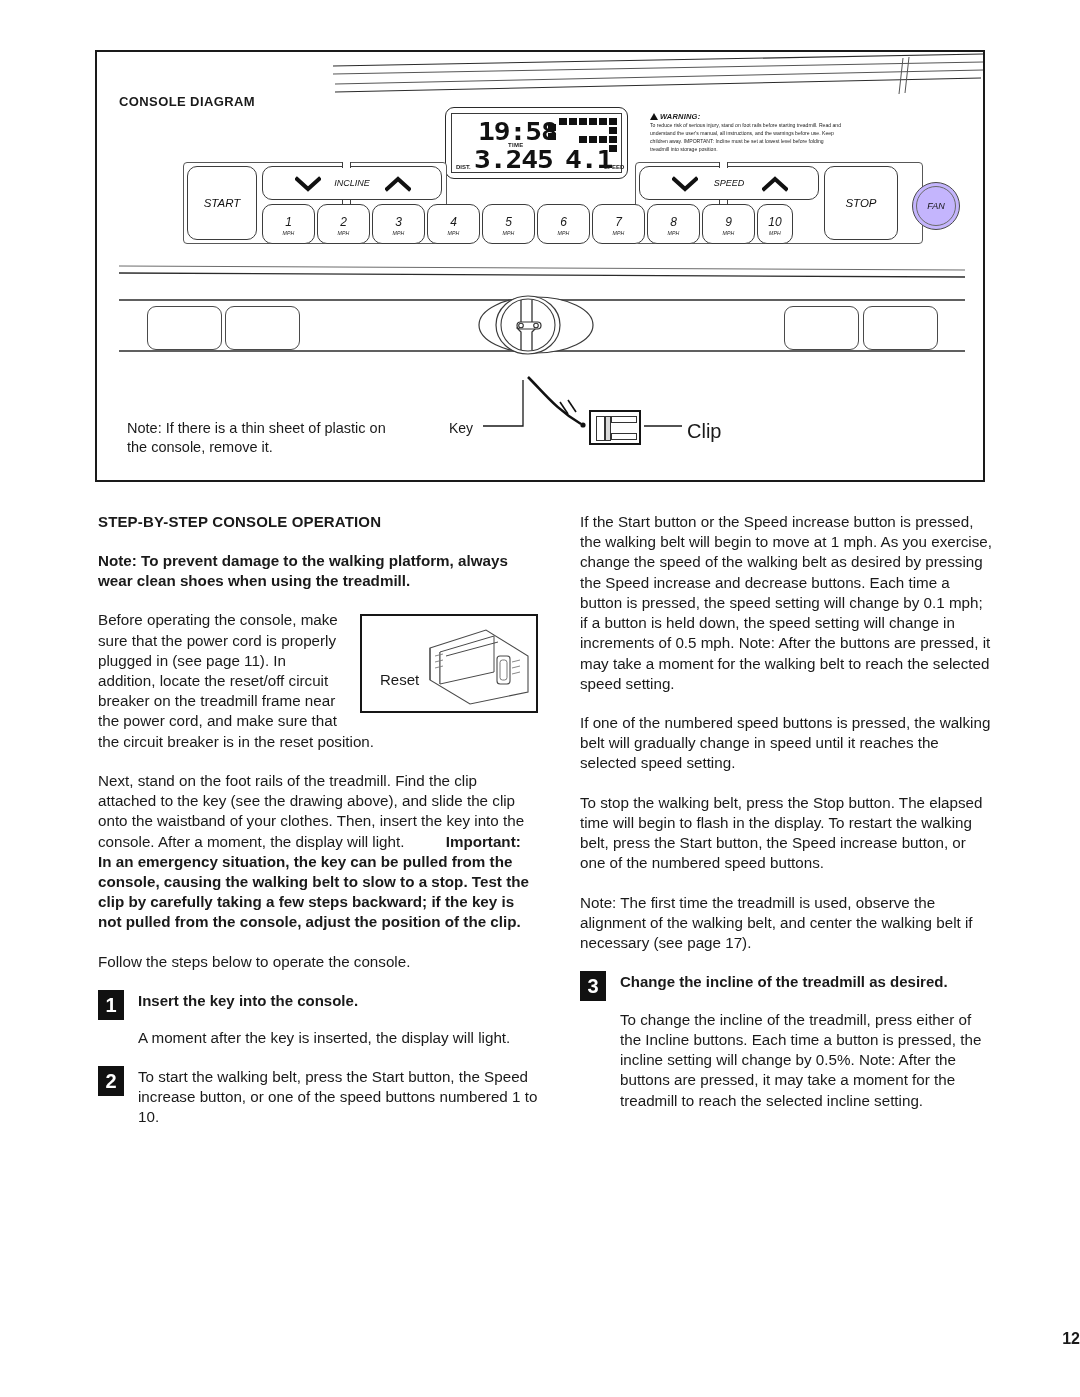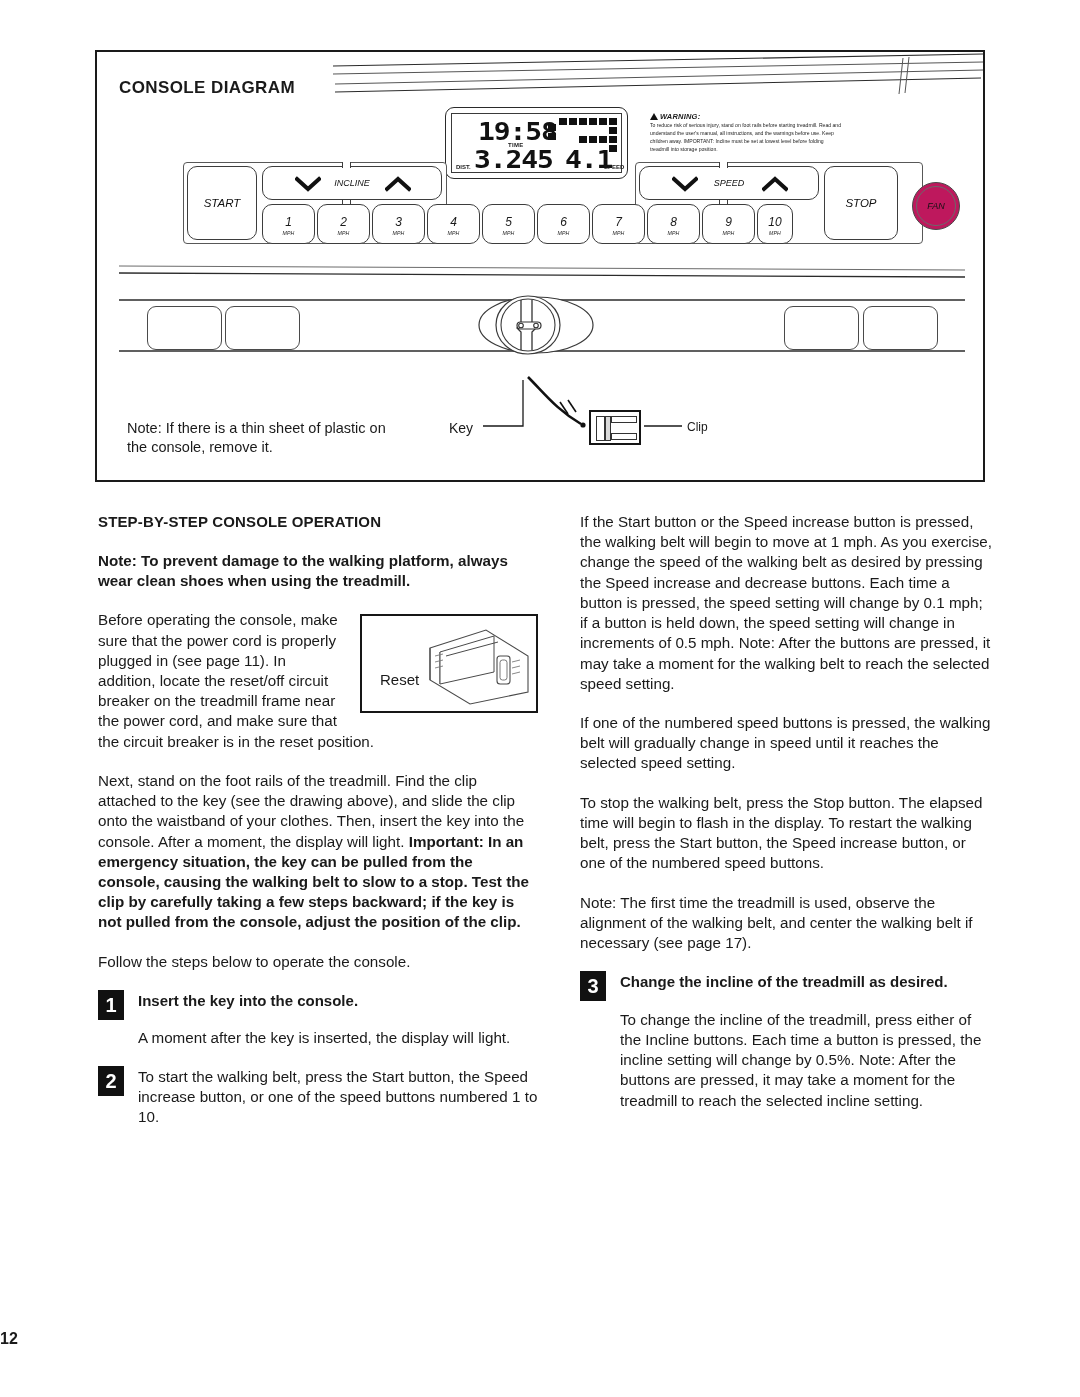--- a/index.html
+++ b/index.html
@@ -12,22 +12,22 @@
     overflow:hidden;
   }
   .page{position:absolute;left:0;top:0;width:1080px;height:1397px;}
 
   
   .diagram-box{
     position:absolute;left:95px;top:50px;width:890px;height:432px;
     border:2.5px solid #1a1a1a;background:#fff;box-sizing:border-box;
   }
   .diagram-title{
-    position:absolute;left:22px;top:26px;
-    font-size:17px;font-weight:bold;letter-spacing:.4px;
+    position:absolute;left:22px;top:42px;
+    font-size:13px;font-weight:bold;letter-spacing:.4px;
   }
 
   
   .hood{position:absolute;left:0;top:0;width:890px;height:200px;pointer-events:none;}
 
   
   .lcd-frame{
     position:absolute;left:348px;top:55px;width:183px;height:72px;
     border:1.6px solid #2a2a2a;border-radius:9px;background:#fff;box-sizing:border-box;
   }
@@ -69,75 +69,75 @@
     box-sizing:border-box;
   }
   .lbl-italic{
     position:absolute;width:100%;text-align:center;
     font-style:italic;font-size:11.5px;color:#111;
   }
   .numlbl{position:absolute;width:100%;text-align:center;font-style:italic;font-size:12px;}
   .mphlbl{position:absolute;width:100%;text-align:center;font-style:italic;font-size:5.2px;letter-spacing:.2px;}
   .chev{position:absolute;font-size:0;}
   .fan{
-    position:absolute;border:1.6px solid #4a4a4a;border-radius:50%;background:#be185d;
+    position:absolute;border:1.6px solid #4a4a4a;border-radius:50%;background:#c4b5fd;
     box-sizing:border-box;
   }
   .fan-inner{
     position:absolute;left:3px;top:3px;right:3px;bottom:3px;border:1.2px solid #6a6a6a;
     border-radius:50%;box-sizing:border-box;
   }
 
   
   .band{position:absolute;left:22px;top:212px;width:846px;height:92px;}
   .pad{
     position:absolute;border:1.3px solid #4a4a4a;border-radius:9px;background:#fff;box-sizing:border-box;
   }
 
   
   .note-txt{
     position:absolute;left:30px;top:367px;width:270px;
     font-size:14.5px;line-height:1.32;
   }
   .keylbl{position:absolute;left:352px;top:368px;font-size:14px;}
-  .cliplbl{position:absolute;left:590px;top:368px;font-size:12px;}
+  .cliplbl{position:absolute;left:590px;top:368px;font-size:20px;}
   .clipbox{
     position:absolute;left:492px;top:358px;width:52px;height:35px;
     border:2.2px solid #151515;background:#fff;box-sizing:border-box;
   }
   .clipbox i{position:absolute;background:#fff;border:1px solid #333;}
 
   
   .col{position:absolute;font-size:15.2px;line-height:1.33;color:#1a1a1a;}
   .col-l{left:98px;top:512px;width:440px;}
   .col-r{left:580px;top:512px;width:412px;}
   .h-sec{font-size:15px;font-weight:bold;letter-spacing:.15px;margin:0 0 19px 0;}
   p{margin:0 0 19px 0;}
-  .b{font-weight:bold;}
+  .b{font-weight:bold;margin-left:37px;}
   p.bold{font-weight:bold;}
 
   
   .reset-fig{
     float:right;width:178px;height:99px;margin:4px 0 6px 14px;
     border:2px solid #161616;background:#fff;position:relative;box-sizing:border-box;
   }
   .reset-fig .rlabel{position:absolute;left:18px;top:54px;font-size:15px;}
 
   
   .step{position:relative;padding-left:40px;margin-bottom:17px;}
   .step-badge{
     position:absolute;left:0;top:-1px;width:26px;height:30px;background:#111;color:#fff;
     font-size:20px;font-weight:bold;text-align:center;line-height:30px;
     font-family:"Liberation Sans", sans-serif;
   }
   .step-title{font-weight:bold;font-size:15px;line-height:1.3;margin:0;}
   .step-body{margin:18px 0 0 0;}
 
   .pageno{
-    position:absolute;left:0;top:1330px;width:1080px;text-align:left;
+    position:absolute;left:0;top:1330px;width:1080px;text-align:right;
     font-size:16px;font-weight:bold;
   }
 </style>
 </head>
 <body>
 
 <div class="page">
 
   <div class="diagram-box">
 

